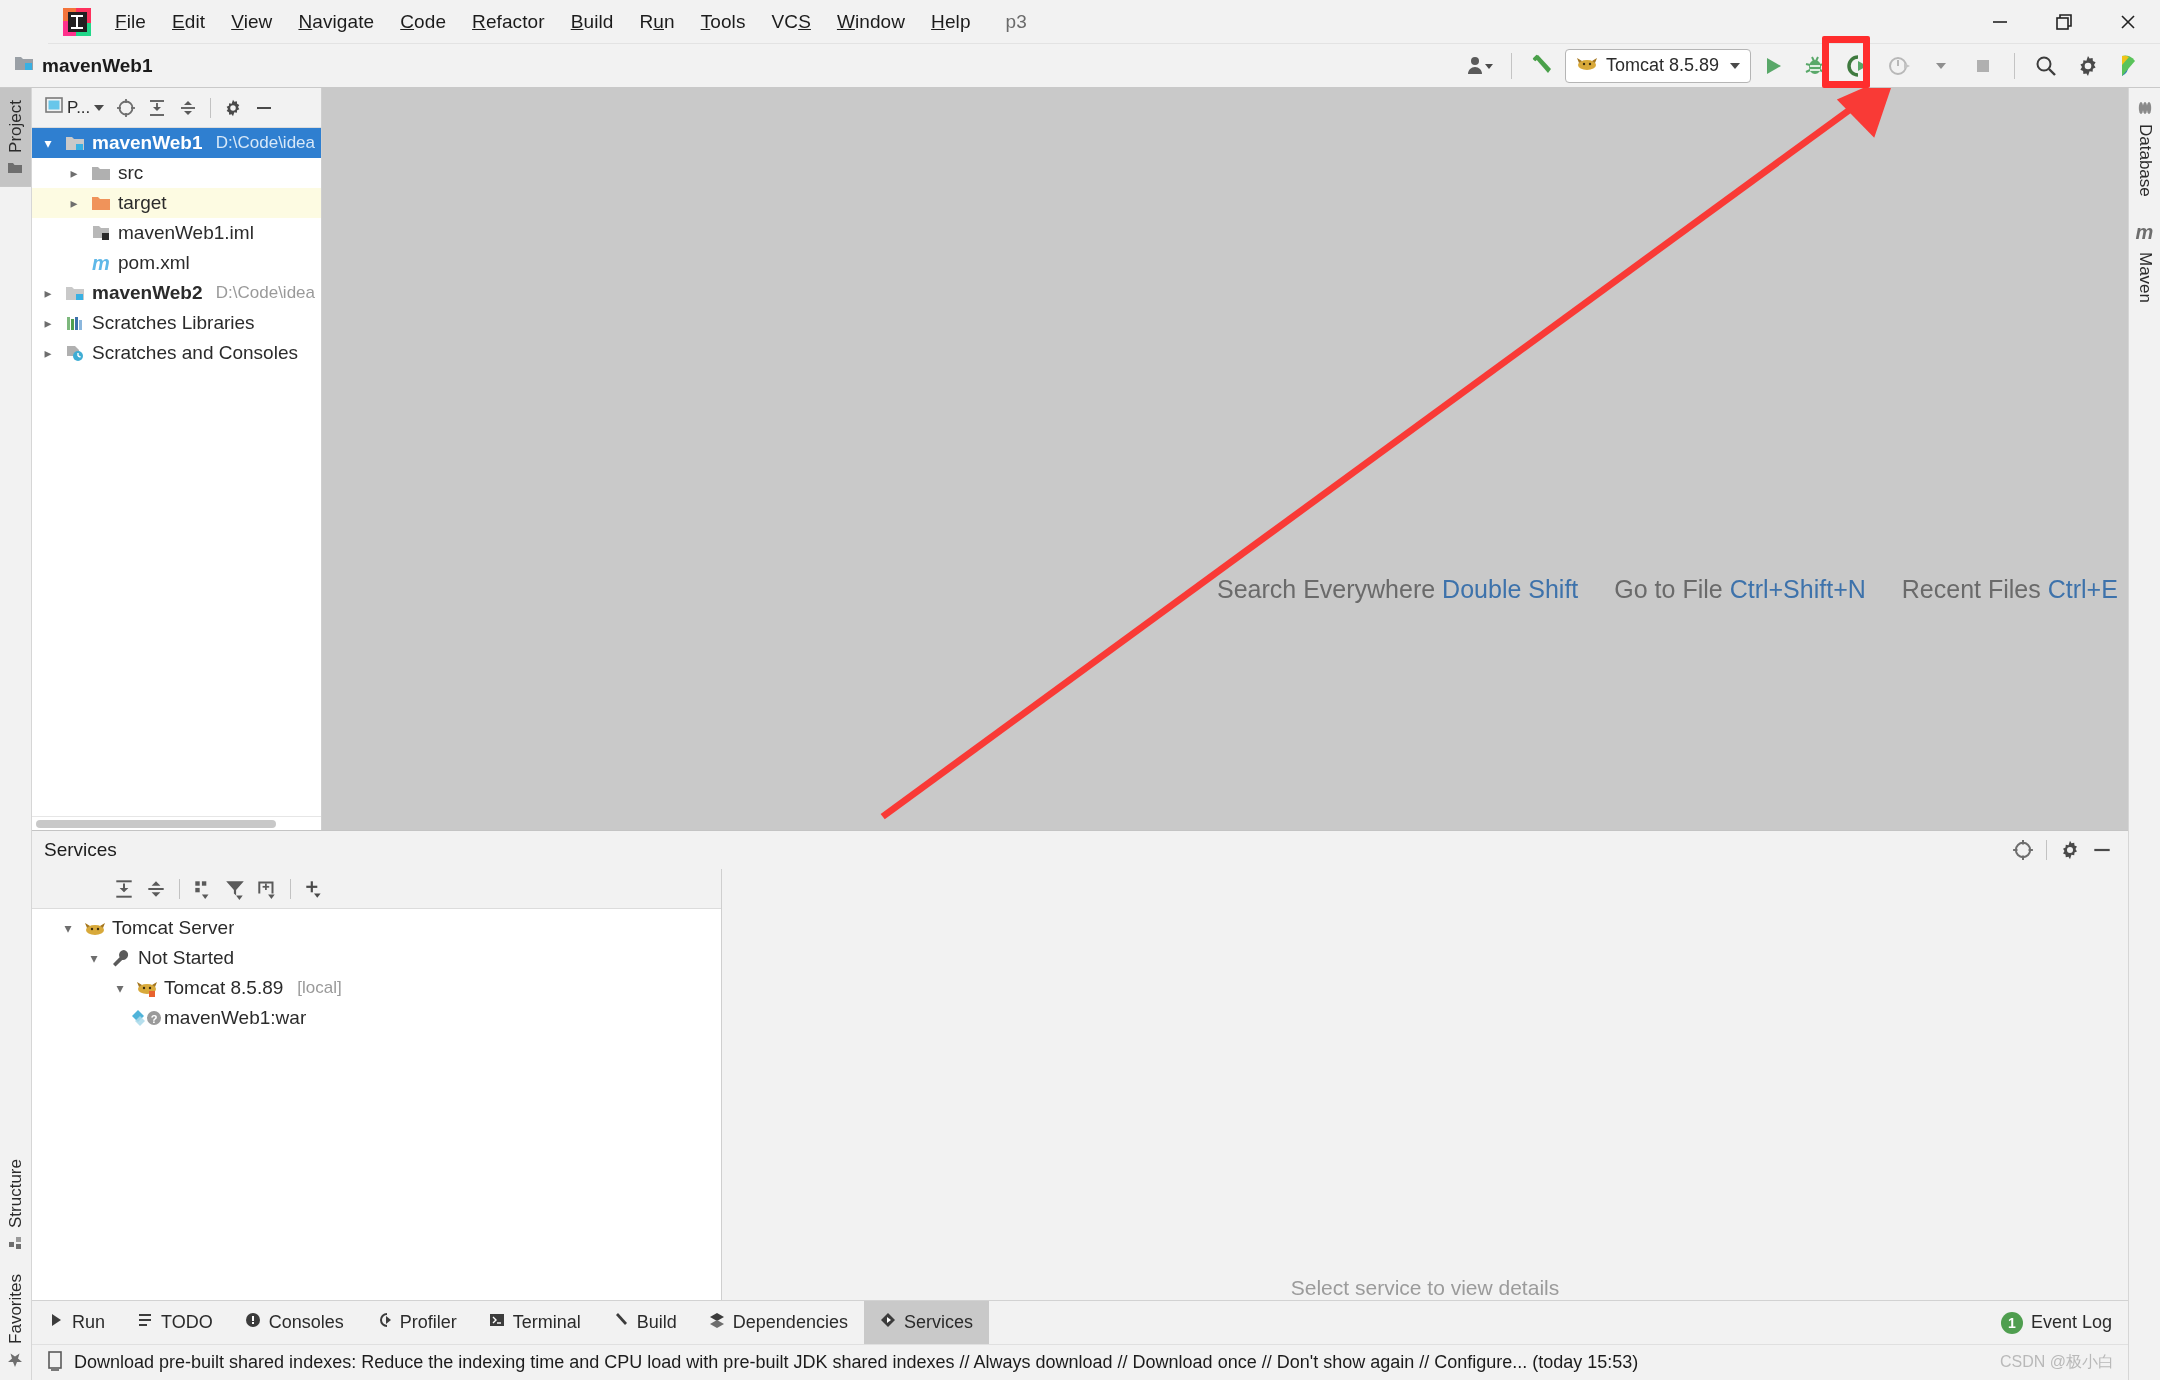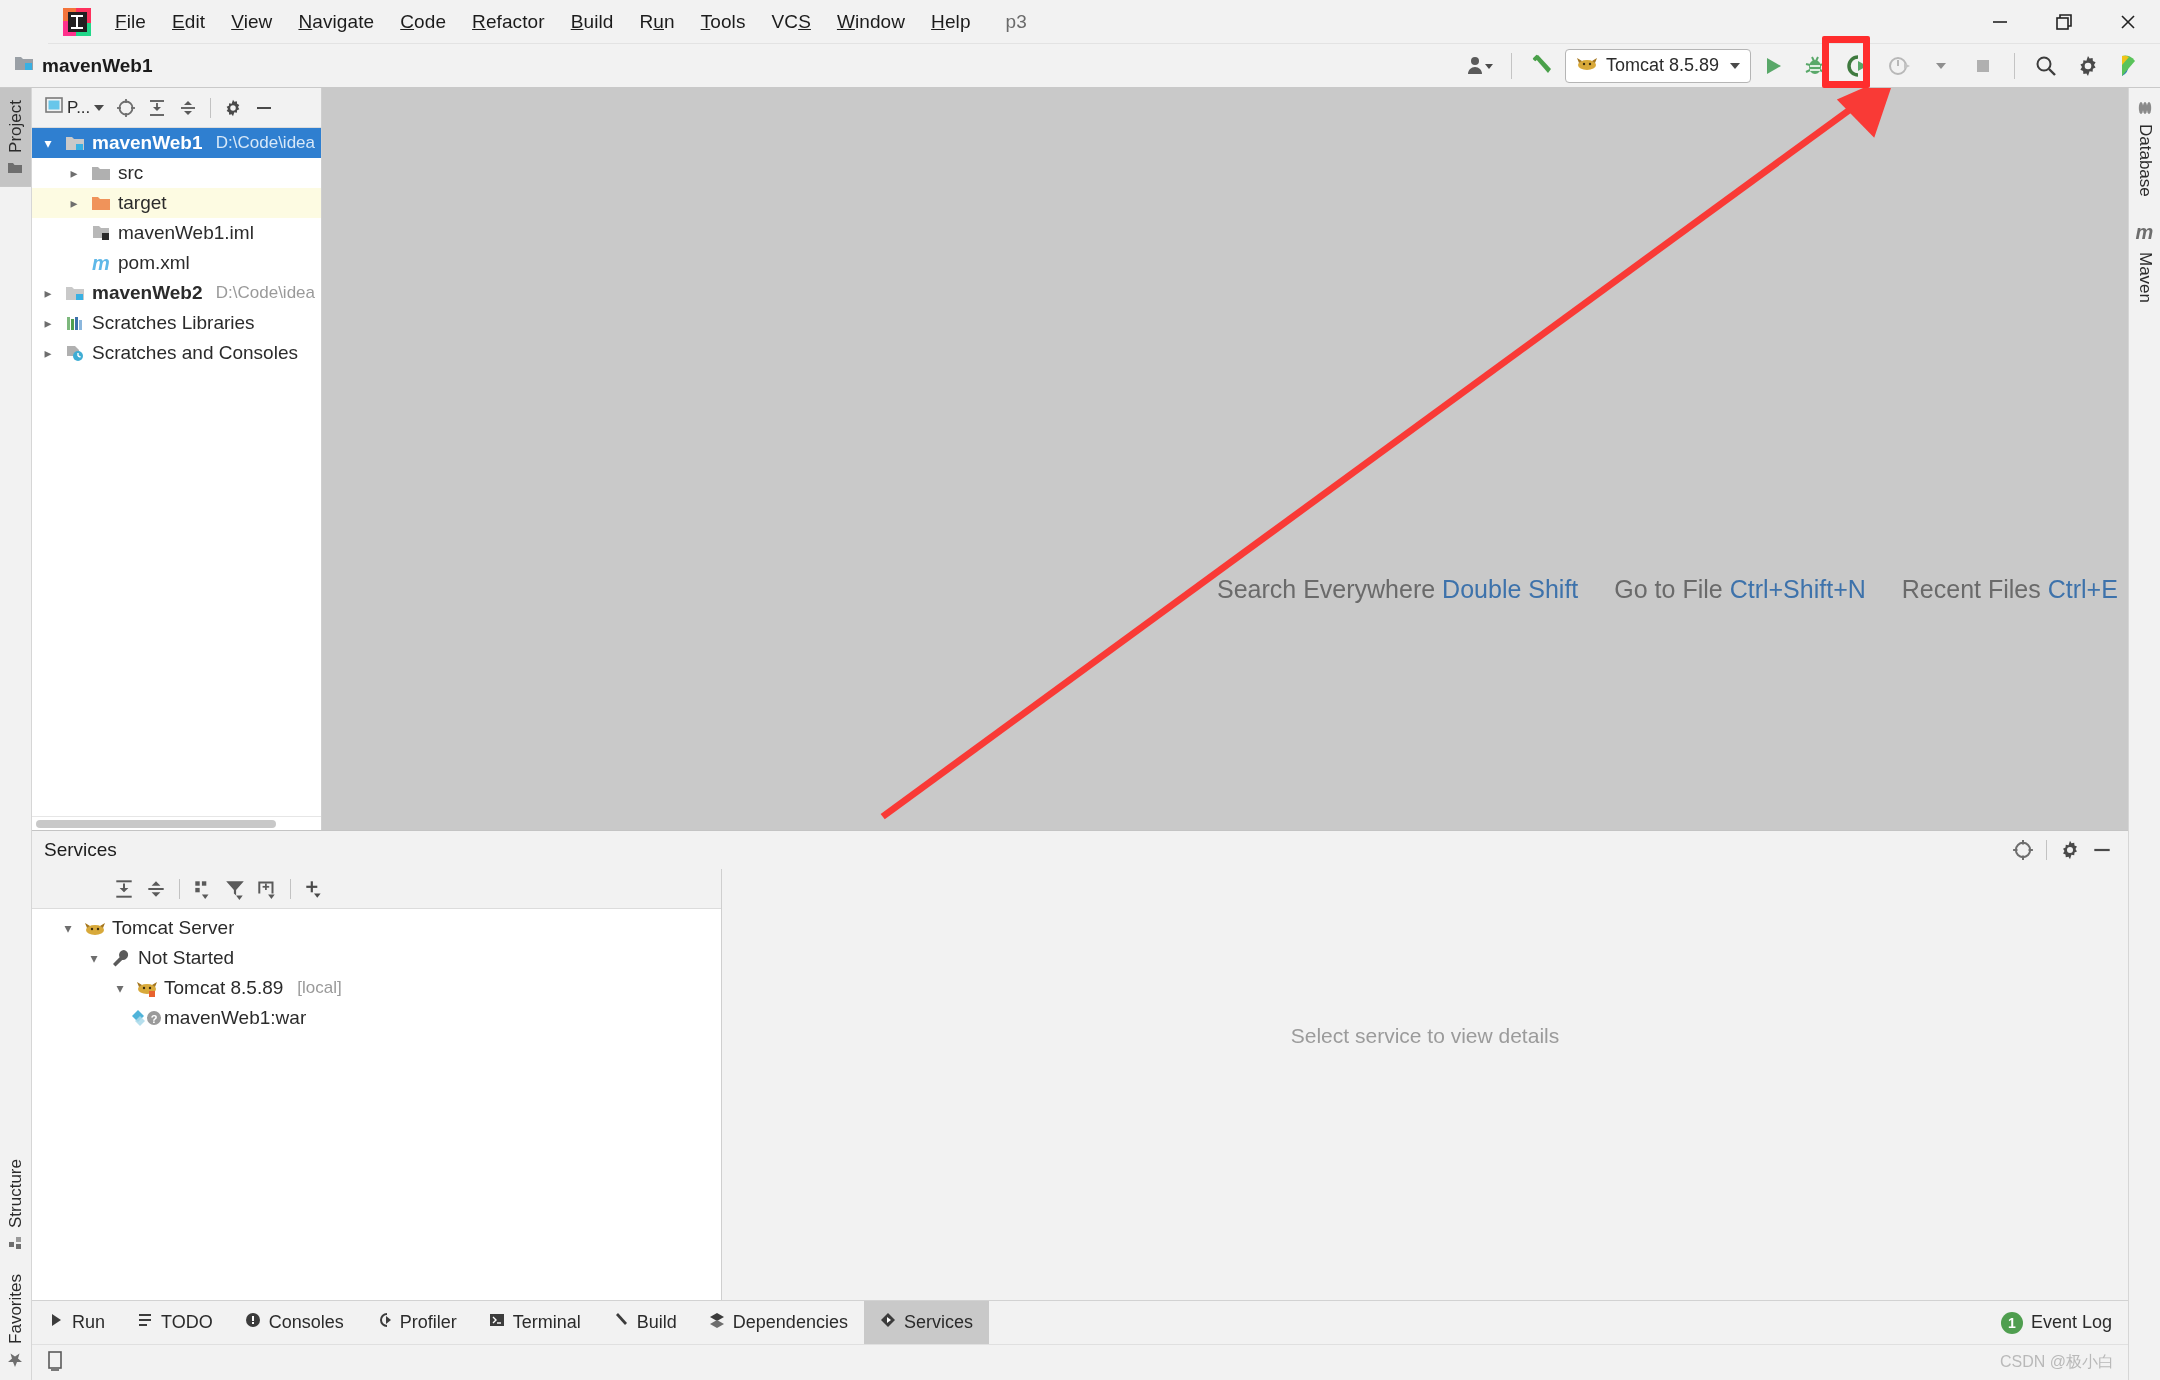--- a/index.html
+++ b/index.html
@@ -110,21 +110,21 @@
   .services { height:470px; flex:0 0 470px; background:#f2f2f2; display:flex; flex-direction:column;
               border-top:1px solid #c4c4c4; }
   .sv-head { height:38px; flex:0 0 38px; display:flex; align-items:center; padding:0 12px; }
   .sv-title { font-size:19px; color:#1c1c1c; }
   .sv-head-right { margin-left:auto; display:flex; align-items:center; gap:4px; }
   .sv-body { flex:1; display:flex; min-height:0; }
   .sv-left { width:690px; flex:0 0 690px; background:#fff; border-right:1px solid #cfcfcf; display:flex; flex-direction:column; }
   .sv-tb { height:40px; flex:0 0 40px; background:#f2f2f2; display:flex; align-items:center; gap:4px;
            padding:0 10px 0 78px; border-bottom:1px solid #dcdcdc; }
   .sv-tree { flex:1; padding-top:4px; font-size:19px; }
-  .sv-right { flex:1; background:#f2f2f2; display:flex; align-items:flex-start; justify-content:center; }
+  .sv-right { flex:1; background:#f2f2f2; display:flex; align-items:flex-end; justify-content:center; }
   .sv-placeholder { font-size:21px; color:#9b9b9b; margin-top:155px; }
 
   
   .bottombar { height:44px; flex:0 0 44px; background:#f2f2f2; display:flex; align-items:stretch;
                border-top:1px solid #d2d2d2; }
   .btab { display:flex; align-items:center; gap:8px; padding:0 16px; font-size:18px; cursor:default; }
   .btab.active { background:#c9c9c9; }
   .bb-right { margin-left:auto; display:flex; align-items:center; gap:8px; padding-right:16px; font-size:18px; }
   .badge { width:22px; height:22px; border-radius:50%; background:#4f9e4f; color:#fff; font-size:14px;
            display:flex; align-items:center; justify-content:center; font-weight:bold; }
@@ -704,20 +704,21 @@
         </div>
       </div>
 
       <div class="statusbar">
         <span>
           <svg width="18" height="20" viewBox="0 0 18 20">
             <rect x="3" y="1" width="12" height="16" fill="none" stroke="#5a5a5a" stroke-width="1.6"></rect>
             <line x1="5" y1="19" x2="13" y2="19" stroke="#5a5a5a" stroke-width="1.6"></line>
           </svg>
         </span>
+        <span class="status-text">Download pre-built shared indexes: Reduce the indexing time and CPU load with pre-built JDK shared indexes // Always download // Download once // Don't show again // Configure... (today 15:53)</span>
         <span class="watermark">CSDN @极小白</span>
       </div>
     </div>
 
     <div class="stripe right">
       <div class="vtab">
         <span>
           <svg width="16" height="16" viewBox="0 0 16 16" style="transform:rotate(90deg)">
             <ellipse cx="8" cy="4" rx="6" ry="2.2" fill="#8a8a8a"></ellipse>
             <ellipse cx="8" cy="8" rx="6" ry="2.2" fill="#8a8a8a"></ellipse>

